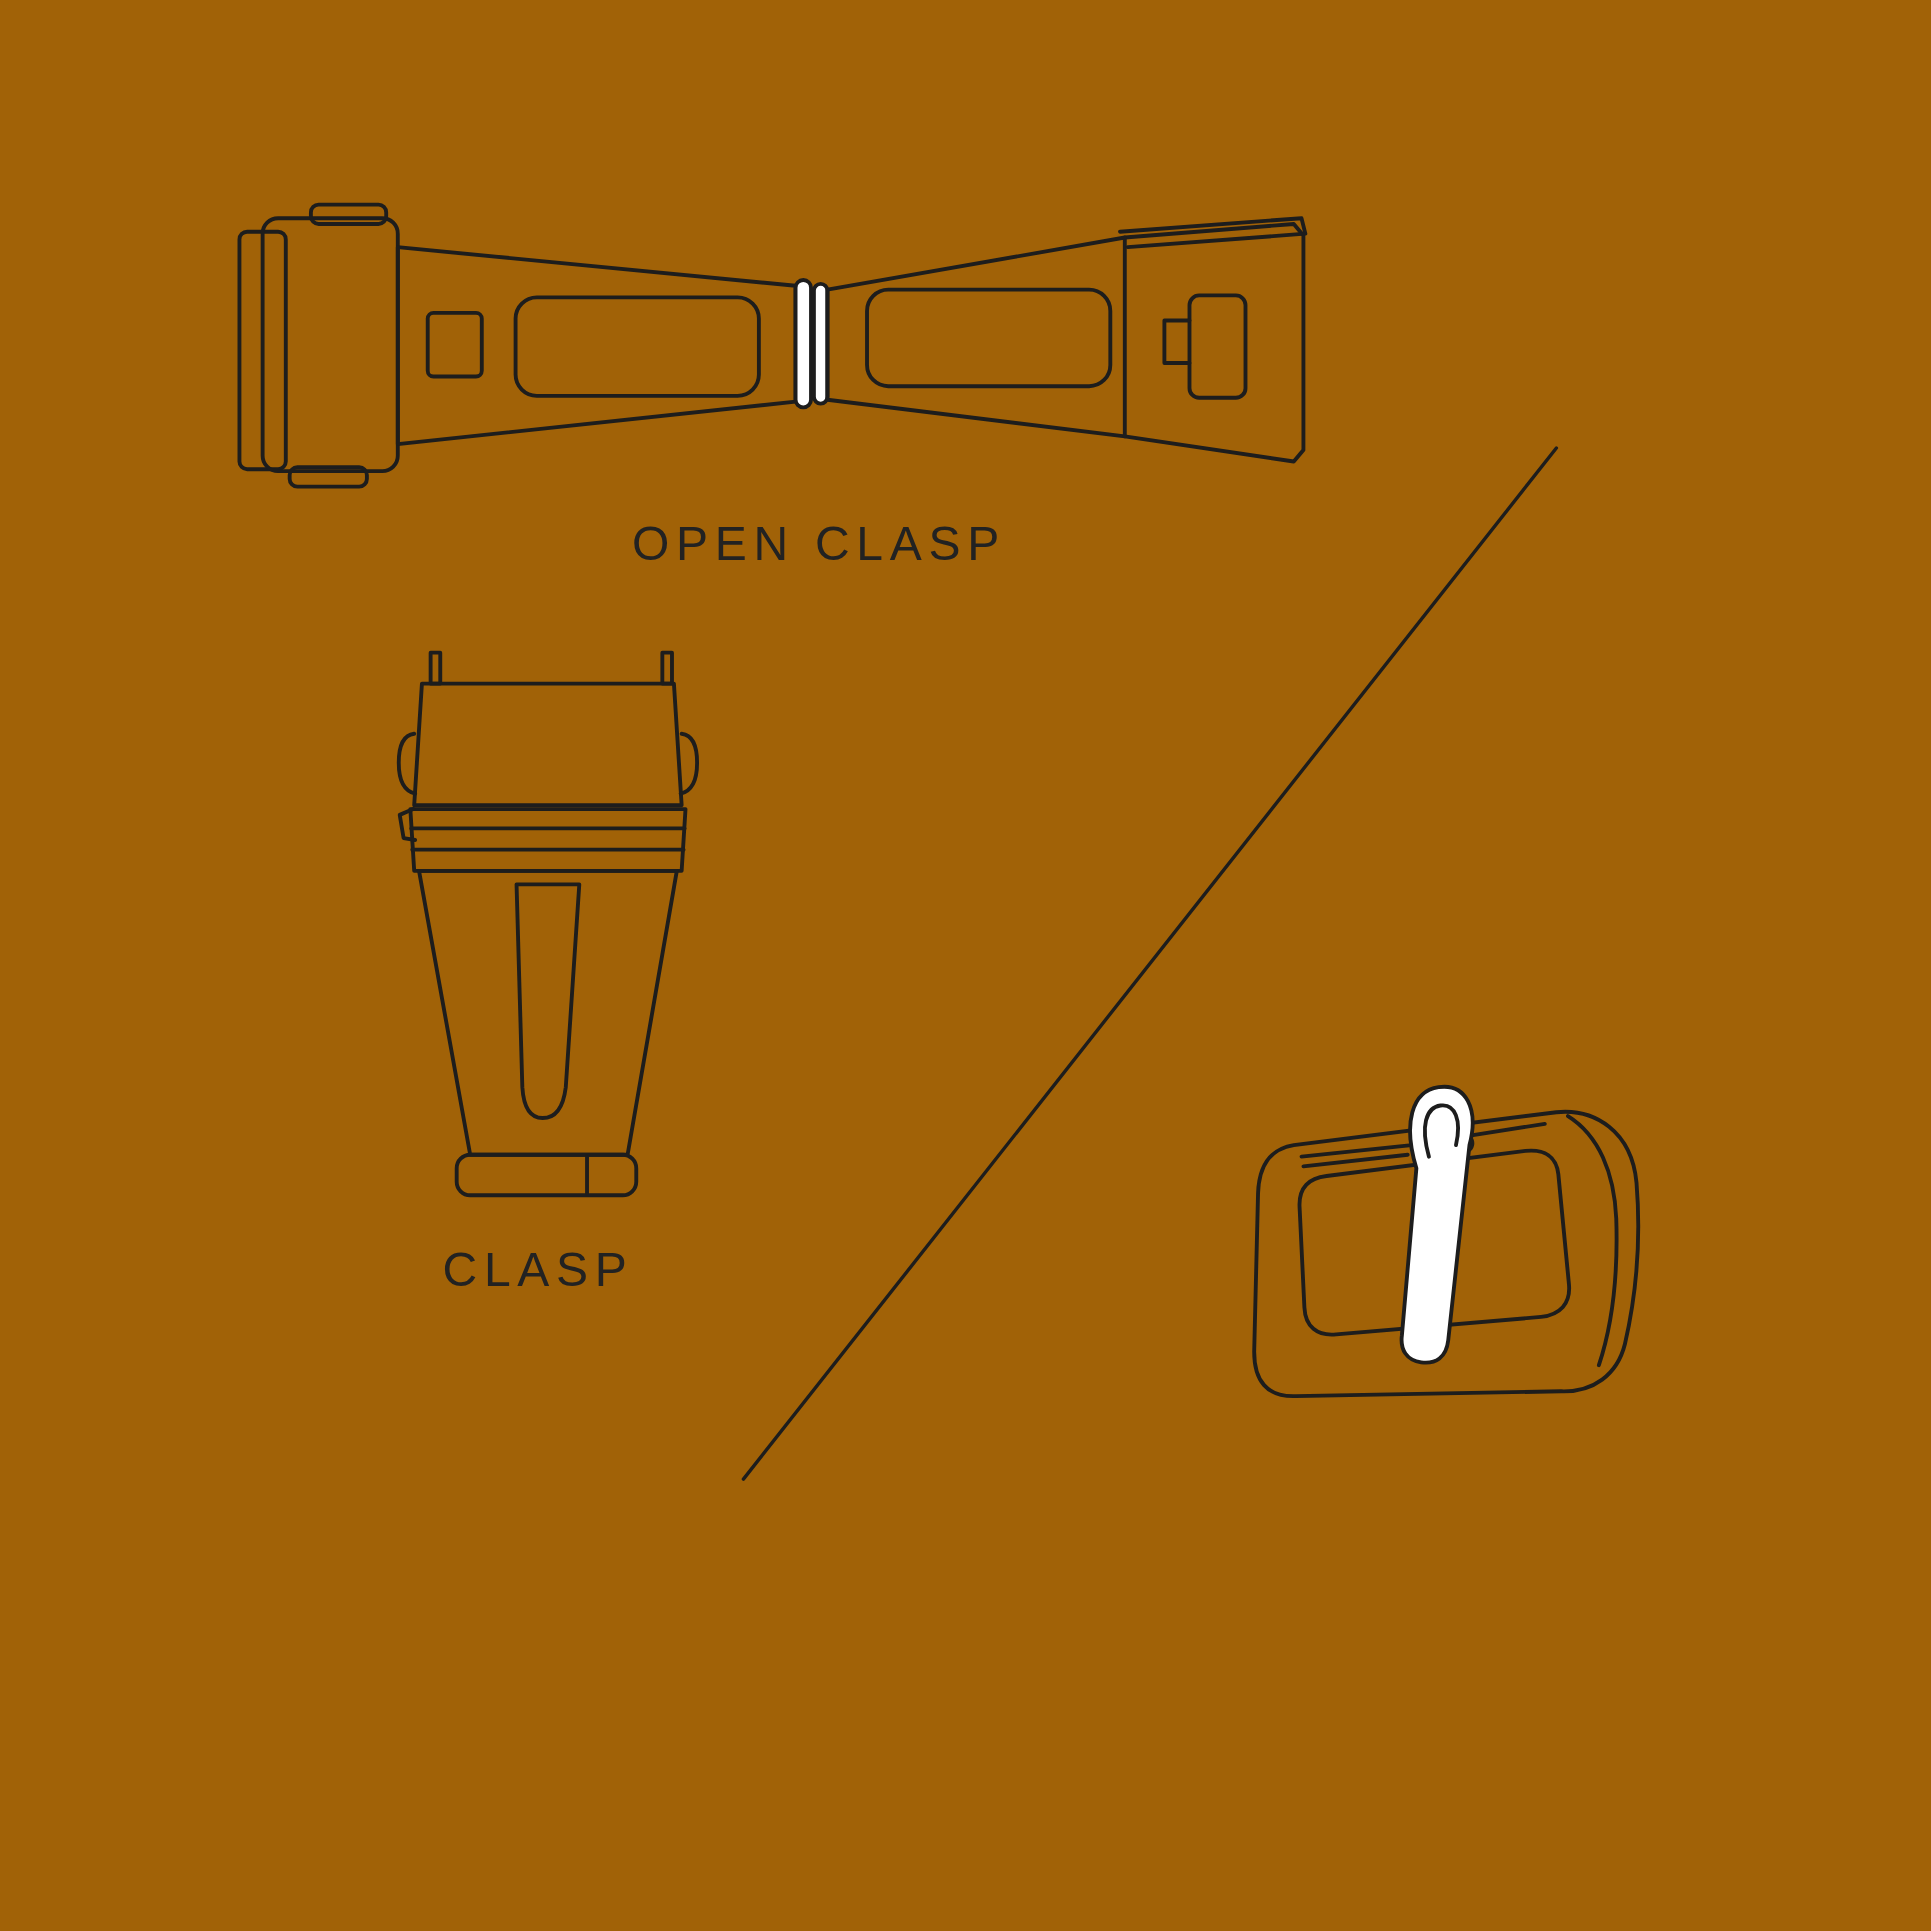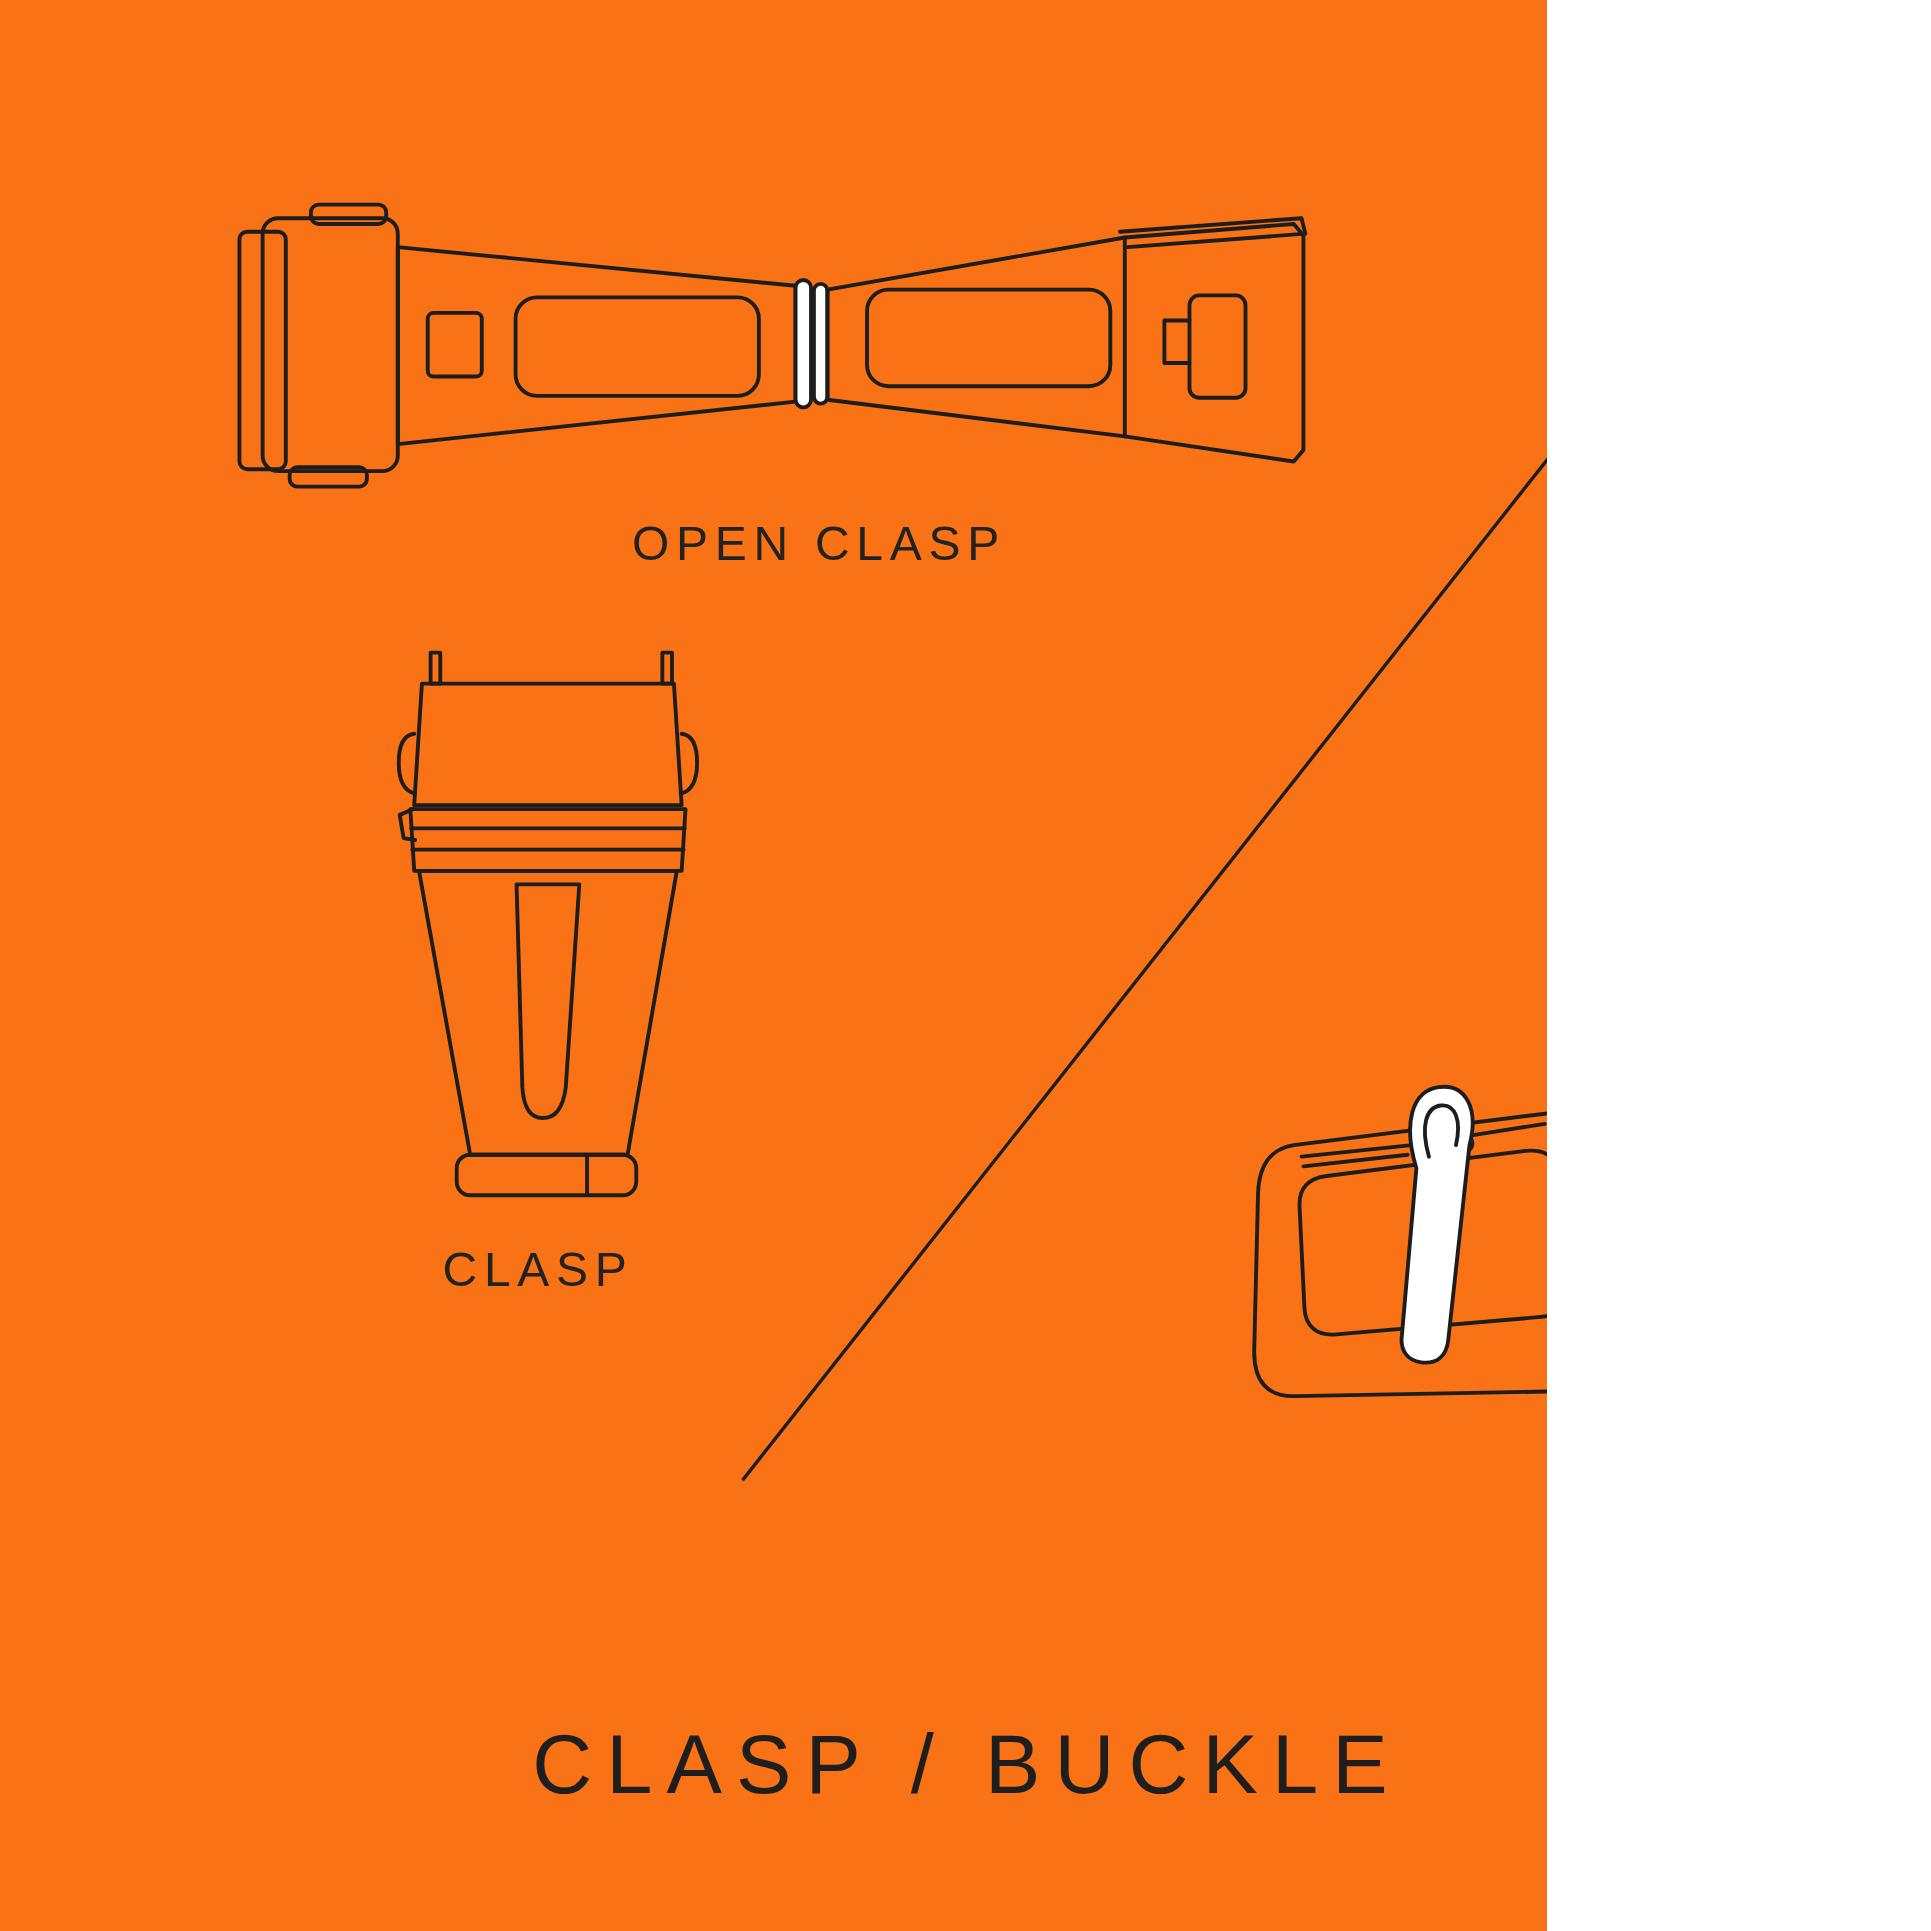--- a/index.html
+++ b/index.html
@@ -1,21 +1,21 @@
 <!DOCTYPE html>
 <html><head>
 <meta charset="utf-8">
 <style>
   * { margin: 0; padding: 0; box-sizing: border-box; }
   html, body { background: #ffffff; }
   .canvas {
     position: relative;
-    width: 1547px;
+    width: 1931px;
     height: 1931px;
-    background: #f97316;
+    background: #a16207;
     overflow: hidden;
     font-family: "Liberation Sans", sans-serif;
   }
   .art { position: absolute; left: 0; top: 0; width: 1931px; height: 1931px; }
   .art path, .art rect, .art line, .art circle {
     fill: none;
     stroke: #1d1d1d;
     stroke-width: 4;
     stroke-linejoin: round;
     stroke-linecap: round;
@@ -101,16 +101,15 @@
       <path d="M 1524 1176 L 1600 1164"></path>
       <circle cx="1516" cy="1184" r="9"></circle>
       <path class="filled" d="M 1467 1210 C 1453 1164 1462 1130 1490 1126 C 1518 1122 1532 1148 1522 1186 L 1500 1388 C 1498 1406 1487 1413 1472 1411 C 1457 1409 1450 1398 1452 1383 Z"></path>
       <path d="M 1480 1198 C 1471 1166 1477 1147 1492 1145 C 1507 1143 1514 1160 1508 1186"></path>
     </g>
 
   </svg>
 
   <div class="caption open">OPEN CLASP</div>
   <div class="caption closed">CLASP</div>
-  <div class="page-title">CLASP / BUCKLE</div>
 
 </div>
 
 
 </body></html>

